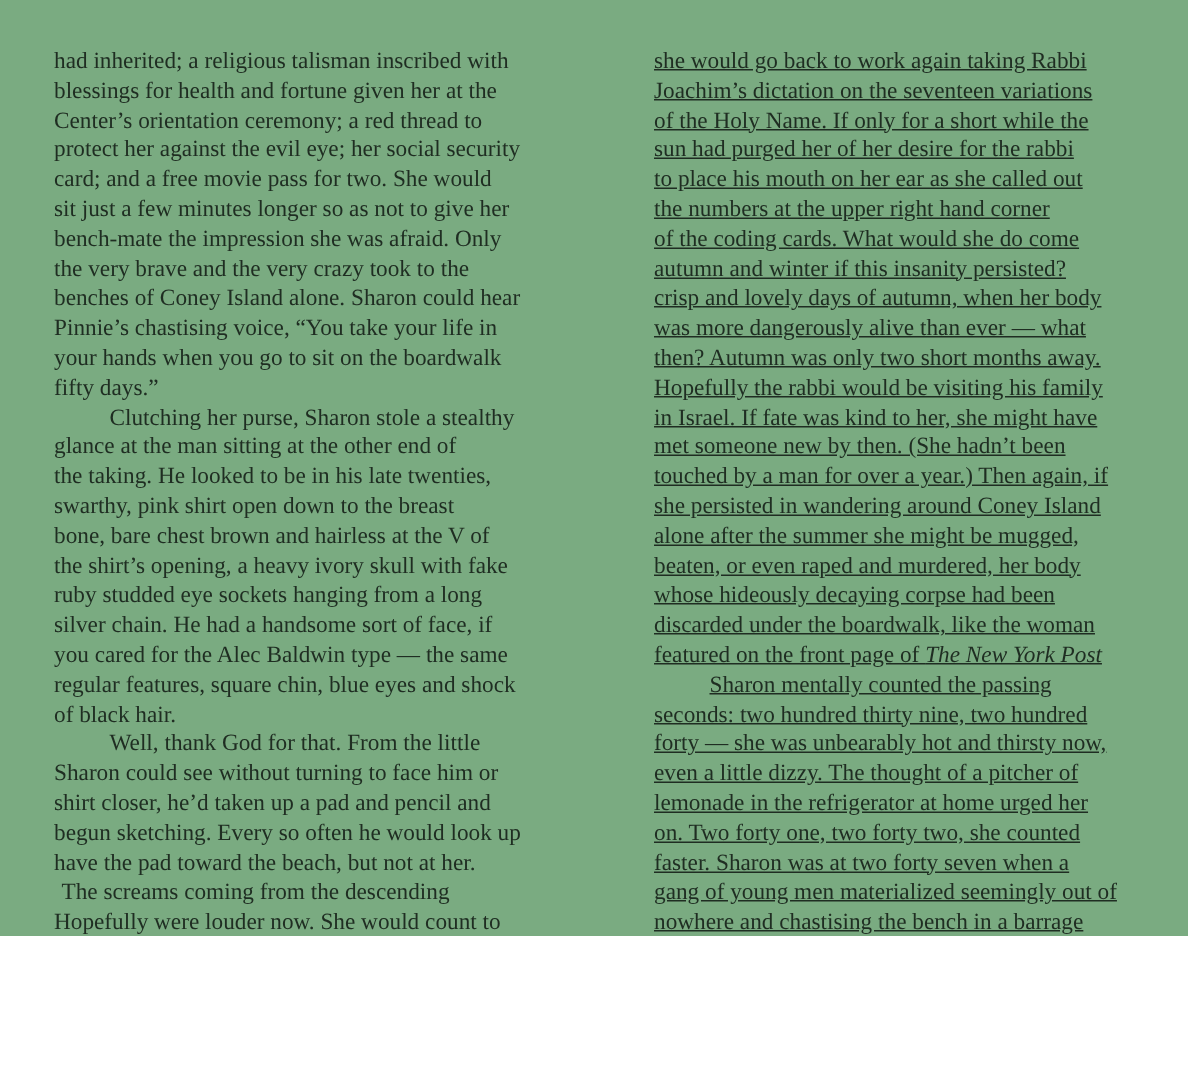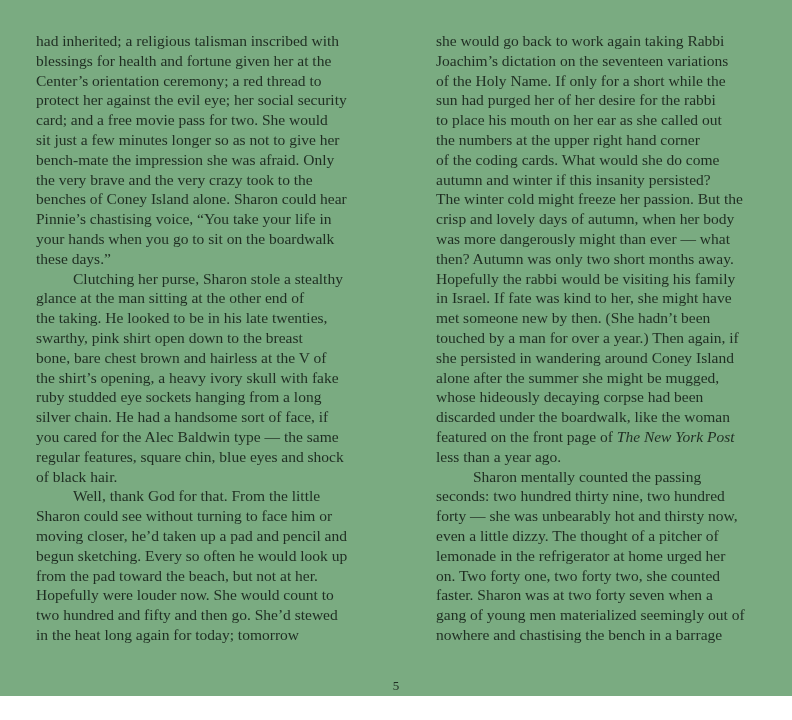--- a/index.html
+++ b/index.html
@@ -1,34 +1,34 @@
 <!DOCTYPE html>
 <html><head>
 <meta charset="utf-8">
 <style>
   html, body { margin: 0; padding: 0; }
   .book-page {
     position: relative;
     width: 792px;
-    height: 696px;
+    height: 624px;
     background: #7aab81;
     color: #1f2d22;
     font-family: "Liberation Serif", serif;
     overflow: hidden;
   }
   .column {
     position: absolute;
     top: 31px;
     width: 348px;
     font-size: 15.5px;
     line-height: 19.8px;
     white-space: nowrap;
   }
   .col-left  { left: 36px; }
-  .col-right { left: 436px; }
+  .col-right { left: 436px; text-decoration: underline; }
   .line { height: 19.8px; }
   .indent-para  { padding-left: 37px; }
   .indent-space { padding-left: 5px; }
   em { font-style: italic; }
   .page-number {
     position: absolute;
     left: 0; right: 0;
     top: 678px;
     text-align: center;
     font-size: 13px;
@@ -43,64 +43,64 @@
       <div class="line"><span>blessings for health and fortune given her at the</span></div>
       <div class="line"><span>Center’s orientation ceremony; a red thread to</span></div>
       <div class="line"><span>protect her against the evil eye; her social security</span></div>
       <div class="line"><span>card; and a free movie pass for two. She would</span></div>
       <div class="line"><span>sit just a few minutes longer so as not to give her</span></div>
       <div class="line"><span>bench-mate the impression she was afraid. Only</span></div>
       <div class="line"><span>the very brave and the very crazy took to the</span></div>
       <div class="line"><span>benches of Coney Island alone. Sharon could hear</span></div>
       <div class="line"><span>Pinnie’s chastising voice, “You take your life in</span></div>
       <div class="line"><span>your hands when you go to sit on the boardwalk</span></div>
-      <div class="line"><span>these days.”</span></div>
+      <div class="line"><span>fifty days.”</span></div>
       <div class="line indent-para"><span>Clutching her purse, Sharon stole a stealthy</span></div>
       <div class="line"><span>glance at the man sitting at the other end of</span></div>
       <div class="line"><span>the taking. He looked to be in his late twenties,</span></div>
       <div class="line"><span>swarthy, pink shirt open down to the breast</span></div>
       <div class="line"><span>bone, bare chest brown and hairless at the V of</span></div>
       <div class="line"><span>the shirt’s opening, a heavy ivory skull with fake</span></div>
       <div class="line"><span>ruby studded eye sockets hanging from a long</span></div>
       <div class="line"><span>silver chain. He had a handsome sort of face, if</span></div>
       <div class="line"><span>you cared for the Alec Baldwin type — the same</span></div>
       <div class="line"><span>regular features, square chin, blue eyes and shock</span></div>
       <div class="line"><span>of black hair.</span></div>
       <div class="line indent-para"><span>Well, thank God for that. From the little</span></div>
       <div class="line"><span>Sharon could see without turning to face him or</span></div>
-      <div class="line"><span>moving closer, he’d taken up a pad and pencil and</span></div>
+      <div class="line"><span>shirt closer, he’d taken up a pad and pencil and</span></div>
       <div class="line"><span>begun sketching. Every so often he would look up</span></div>
-      <div class="line"><span>from the pad toward the beach, but not at her.</span></div>
+      <div class="line"><span>have the pad toward the beach, but not at her.</span></div>
+      <div class="line indent-space"><span>The screams coming from the descending</span></div>
       <div class="line"><span>Hopefully were louder now. She would count to</span></div>
       <div class="line"><span>two hundred and fifty and then go. She’d stewed</span></div>
       <div class="line"><span>in the heat long again for today; tomorrow</span></div>
     </div>
   <div class="column col-right">
       <div class="line"><span>she would go back to work again taking Rabbi</span></div>
       <div class="line"><span>Joachim’s dictation on the seventeen variations</span></div>
       <div class="line"><span>of the Holy Name. If only for a short while the</span></div>
       <div class="line"><span>sun had purged her of her desire for the rabbi</span></div>
       <div class="line"><span>to place his mouth on her ear as she called out</span></div>
       <div class="line"><span>the numbers at the upper right hand corner</span></div>
       <div class="line"><span>of the coding cards. What would she do come</span></div>
       <div class="line"><span>autumn and winter if this insanity persisted?</span></div>
-      <div class="line"><span>The winter cold might freeze her passion. But the</span></div>
       <div class="line"><span>crisp and lovely days of autumn, when her body</span></div>
-      <div class="line"><span>was more dangerously might than ever — what</span></div>
+      <div class="line"><span>was more dangerously alive than ever — what</span></div>
       <div class="line"><span>then? Autumn was only two short months away.</span></div>
       <div class="line"><span>Hopefully the rabbi would be visiting his family</span></div>
       <div class="line"><span>in Israel. If fate was kind to her, she might have</span></div>
       <div class="line"><span>met someone new by then. (She hadn’t been</span></div>
       <div class="line"><span>touched by a man for over a year.) Then again, if</span></div>
       <div class="line"><span>she persisted in wandering around Coney Island</span></div>
       <div class="line"><span>alone after the summer she might be mugged,</span></div>
+      <div class="line"><span>beaten, or even raped and murdered, her body</span></div>
       <div class="line"><span>whose hideously decaying corpse had been</span></div>
       <div class="line"><span>discarded under the boardwalk, like the woman</span></div>
       <div class="line"><span>featured on the front page of </span><em>The New York Post</em></div>
-      <div class="line"><span>less than a year ago.</span></div>
       <div class="line indent-para"><span>Sharon mentally counted the passing</span></div>
       <div class="line"><span>seconds: two hundred thirty nine, two hundred</span></div>
       <div class="line"><span>forty — she was unbearably hot and thirsty now,</span></div>
       <div class="line"><span>even a little dizzy. The thought of a pitcher of</span></div>
       <div class="line"><span>lemonade in the refrigerator at home urged her</span></div>
       <div class="line"><span>on. Two forty one, two forty two, she counted</span></div>
       <div class="line"><span>faster. Sharon was at two forty seven when a</span></div>
       <div class="line"><span>gang of young men materialized seemingly out of</span></div>
       <div class="line"><span>nowhere and chastising the bench in a barrage</span></div>
     </div>

